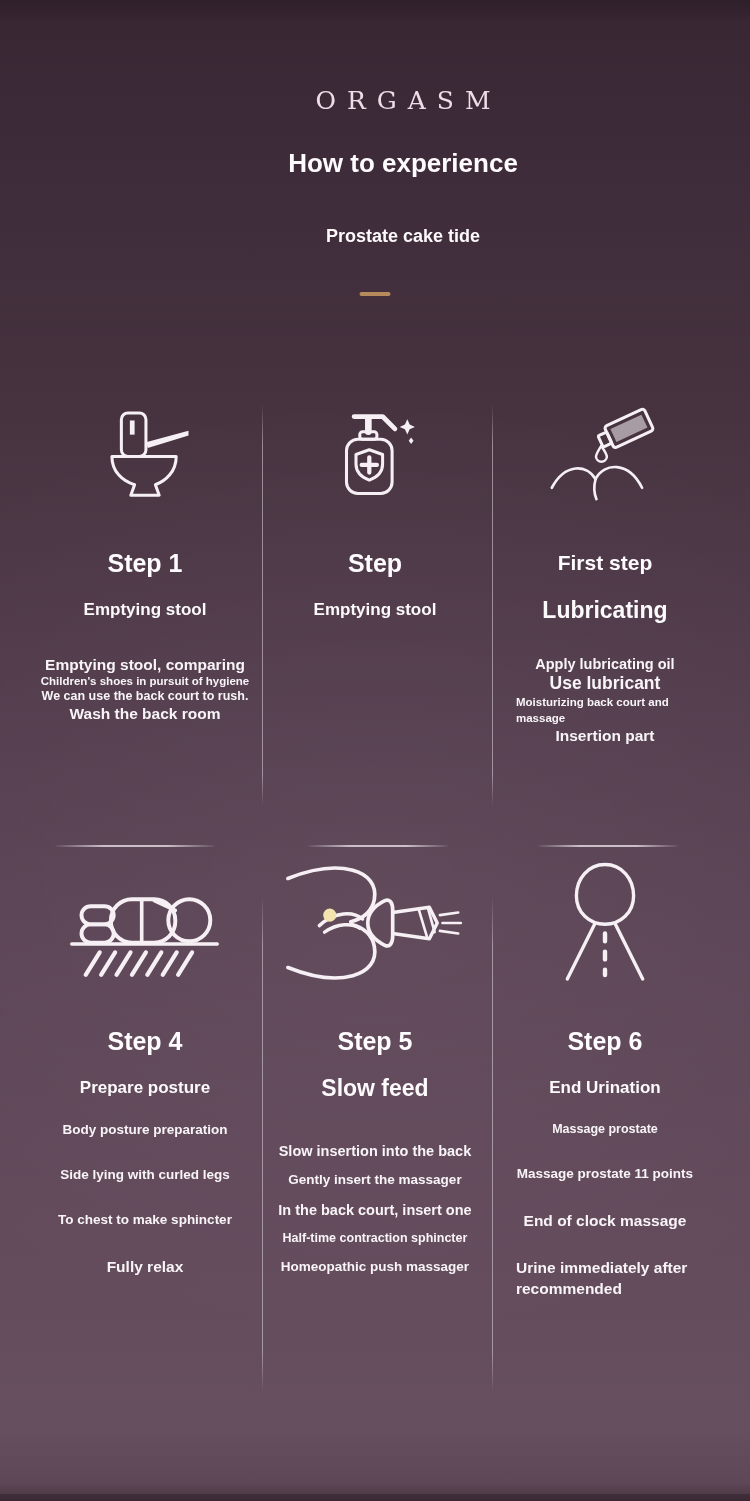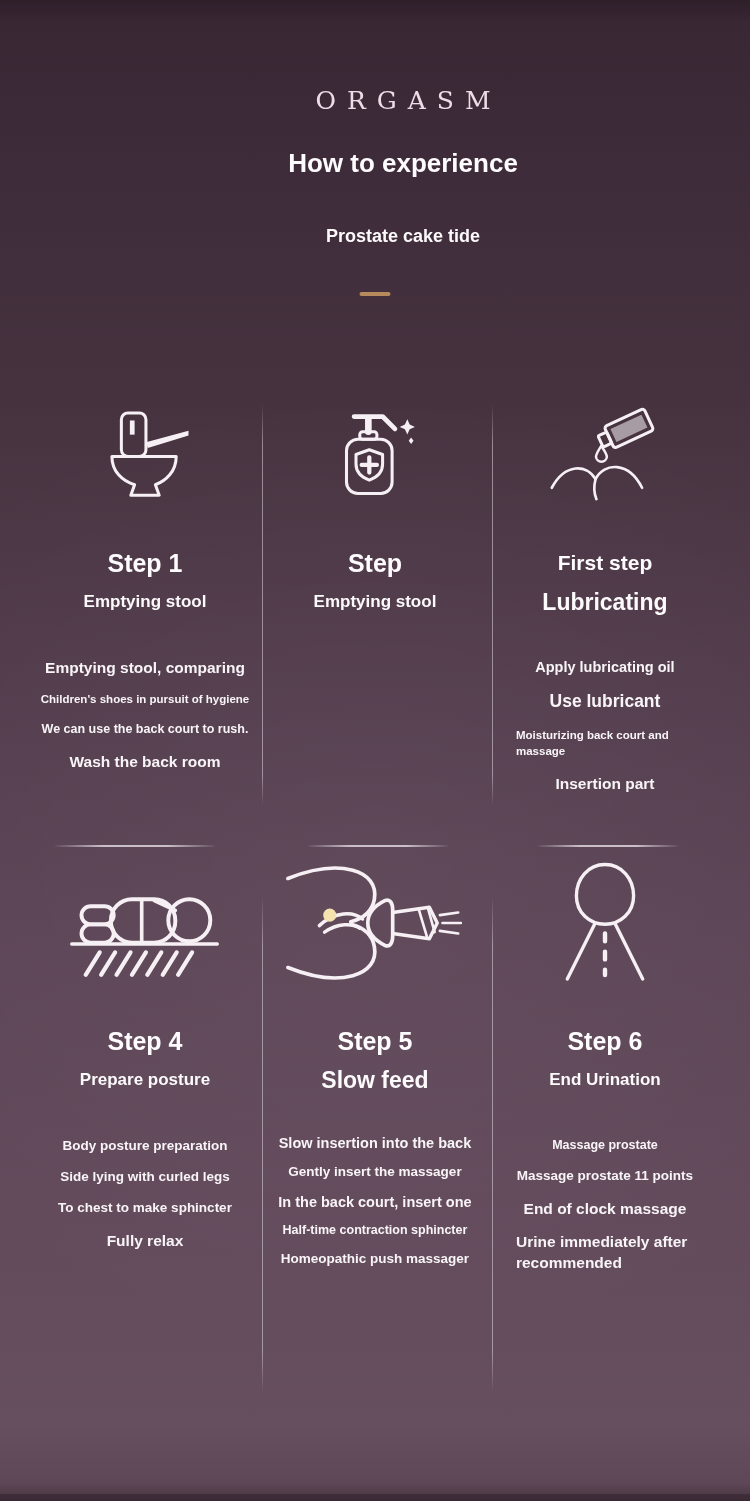--- a/index.html
+++ b/index.html
@@ -37,26 +37,26 @@
   .row-1 .icon-box { height:100px; }
   .row-2 .icon-box { height:150px; }
   .icon-box svg { display:block; }
   .ic { stroke:#f6f0f5; stroke-width:3.2; fill:none; stroke-linecap:round; stroke-linejoin:round; }
   .ic-fill { fill:#f6f0f5; stroke:none; }
 
   .step { font-size:25px; font-weight:bold; line-height:30px; color:#fefcfe; }
   .row-1 .step { margin-top:44px; }
   .row-2 .step { margin-top:28px; }
   .step.smaller { font-size:21px; }
-  .name { font-size:17px; font-weight:bold; line-height:24px; margin-top:12px; }
+  .name { font-size:17px; font-weight:bold; line-height:24px; margin-top:20px; }
   .name.bigger { font-size:23px; }
 
   .lines { display:flex; flex-direction:column; align-items:center; width:100%; }
-  .row-1 .lines { margin-top:44px; gap:15px; }
-  .row-2 .lines { margin-top:46px; gap:14px; }
+  .row-1 .lines { margin-top:33px; }
+  .row-2 .lines { margin-top:22px; gap:28px; }
   .card-5 .lines { gap:12px; margin-top:42px; }
   .line { font-weight:bold; text-align:center; line-height:1.25; color:#f8f4f7; }
   .t11 { font-size:11.5px; }
   .t12 { font-size:12.5px; }
   .t13 { font-size:13.5px; }
   .t14 { font-size:14.5px; }
   .t15 { font-size:15.5px; }
   .t17 { font-size:17.5px; }
   .wrap-left { align-self:flex-start; text-align:left; margin-left:26px; line-height:1.35; }
   .card-3 .wrap-left { max-width:178px; }

